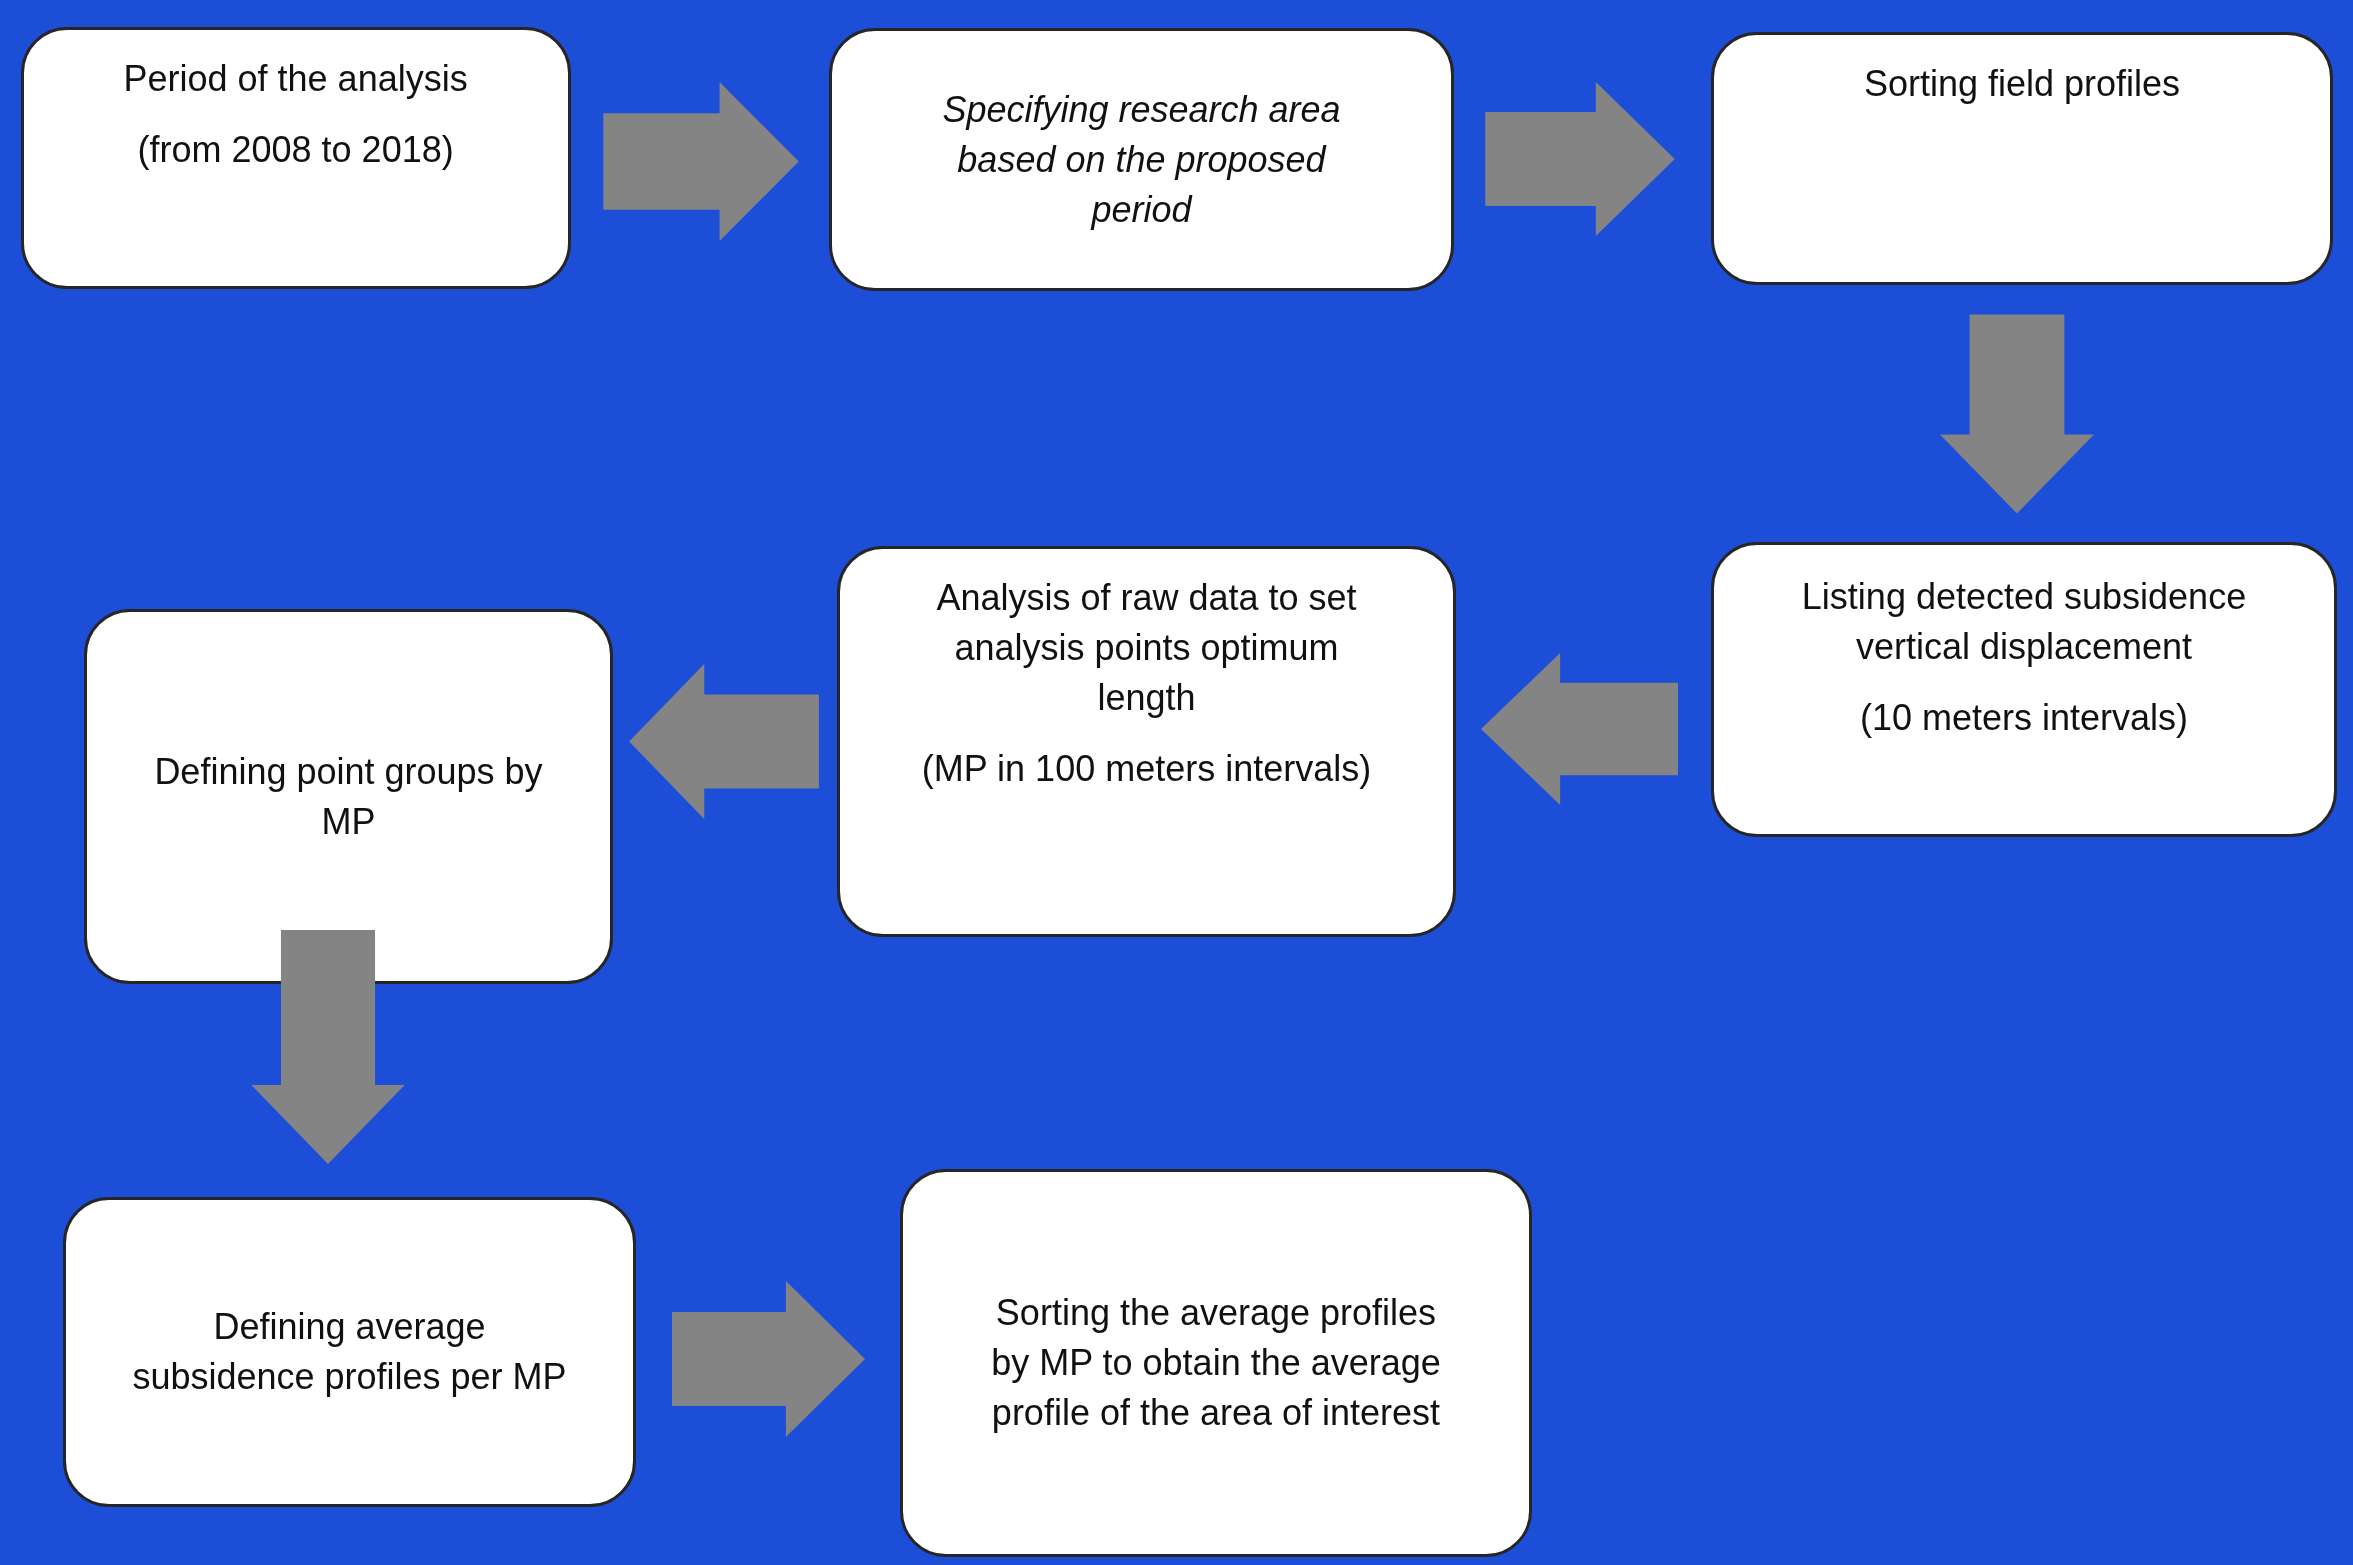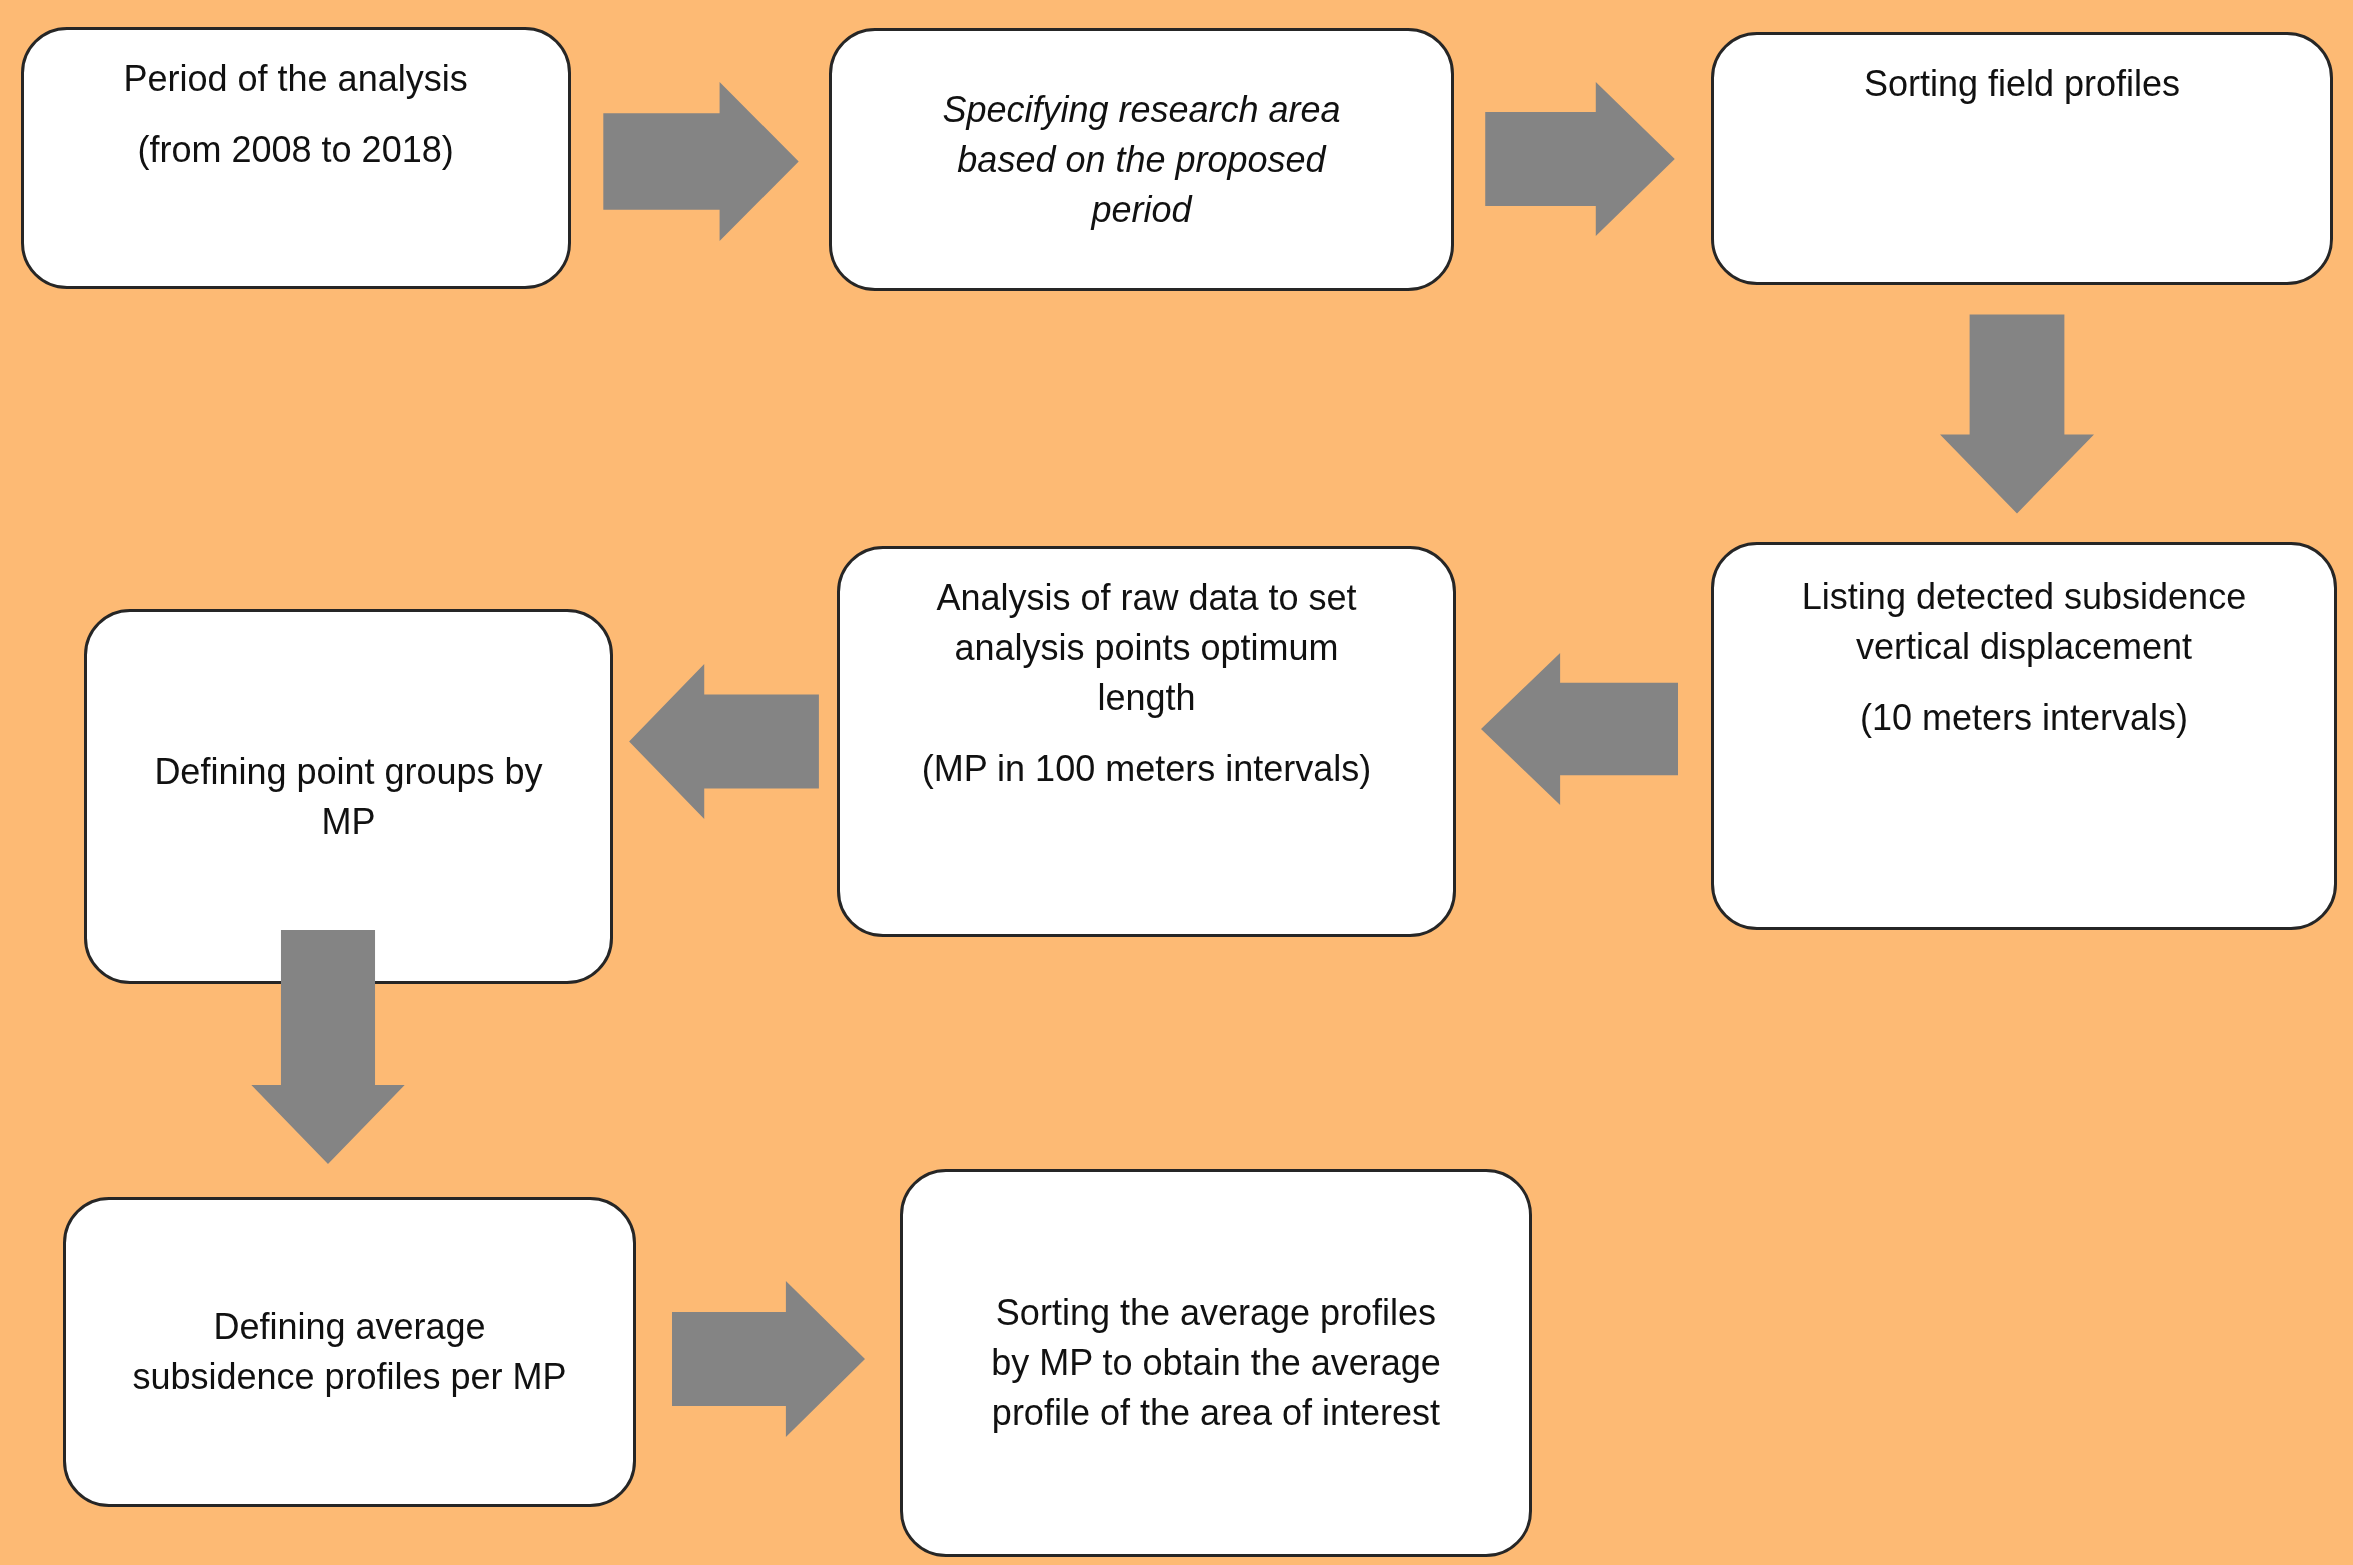--- a/index.html
+++ b/index.html
@@ -6,21 +6,21 @@
   html, body { margin: 0; padding: 0; }
   body {
     background: #ffffff;
     font-family: "Liberation Sans", sans-serif;
     color: #111111;
   }
   .canvas {
     position: relative;
     width: 2354px;
     height: 1566px;
-    background: #fdba74;
+    background: #1d4ed8;
     overflow: hidden;
   }
   .box {
     position: absolute;
     box-sizing: border-box;
     border: 3.2px solid #262626;
     border-radius: 46px;
     background: #ffffff;
     font-size: 36px;
     line-height: 50px;
@@ -33,21 +33,21 @@
     flex-direction: column;
     justify-content: center;
   }
   .para + .para { margin-top: 20.6px; }
   .line { white-space: nowrap; }
 
   
   .b0 { left: 20.6px;   top: 27px;   width: 550px; height: 262px; padding-top: 24px; }
   .b1 { left: 829px; top: 28px;   width: 625px; height: 263px; font-style: italic; }
   .b2 { left: 1711px; top: 32px;   width: 622px; height: 253px; padding-top: 24px; }
-  .b3 { left: 1711px; top: 542px;  width: 626px; height: 388px; padding-top: 27px; }
+  .b3 { left: 1711px; top: 542px;  width: 626px; height: 295px; padding-top: 27px; }
   .b4 { left: 837px; top: 546px;  width: 619px; height: 391px; padding-top: 24px; }
   .b5 { left: 84px;  top: 609px;  width: 529px; height: 375px; }
   .b6 { left: 63px;   top: 1197px; width: 573px; height: 310px; }
   .b7 { left: 900px; top: 1169px; width: 632px; height: 388px; }
 
   
   .arrow { position: absolute; display: block; }
   .a0 { left: 603px;  top: 82px;  width: 196px; height: 159px; }
   .a1 { left: 1485px; top: 82px;  width: 190px; height: 154px; }
   .a2 { left: 1940px; top: 314px;  width: 154px; height: 200px; }

